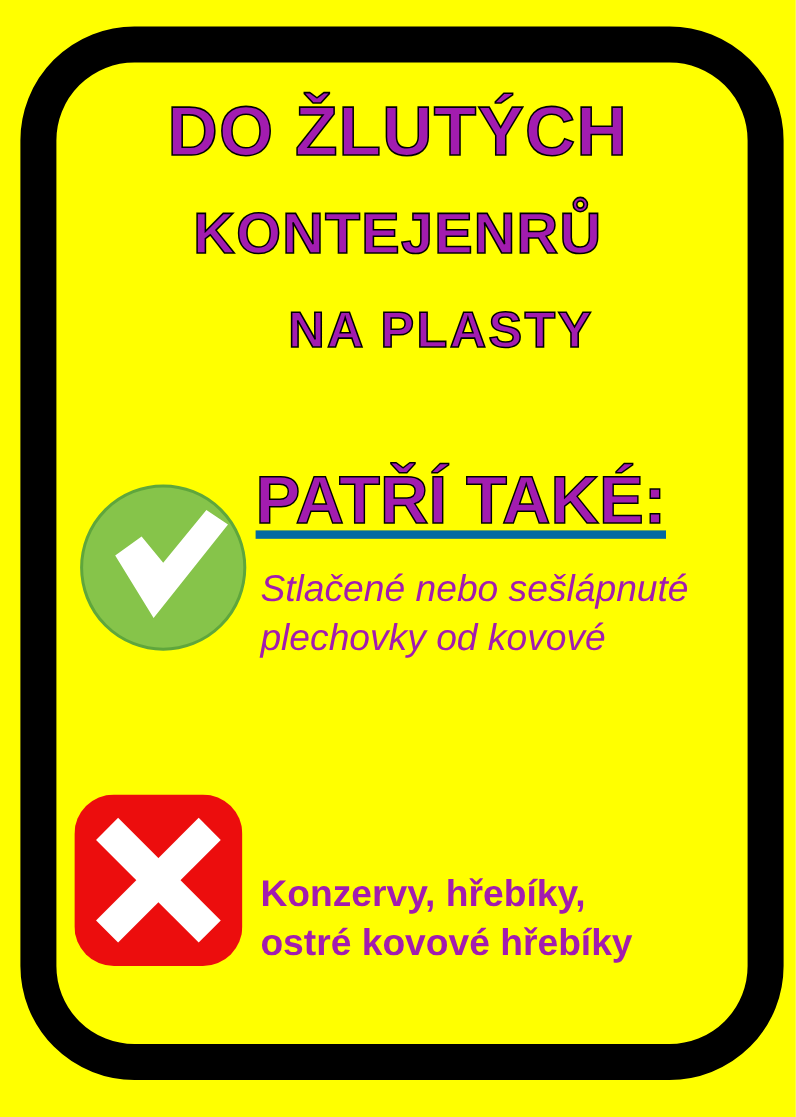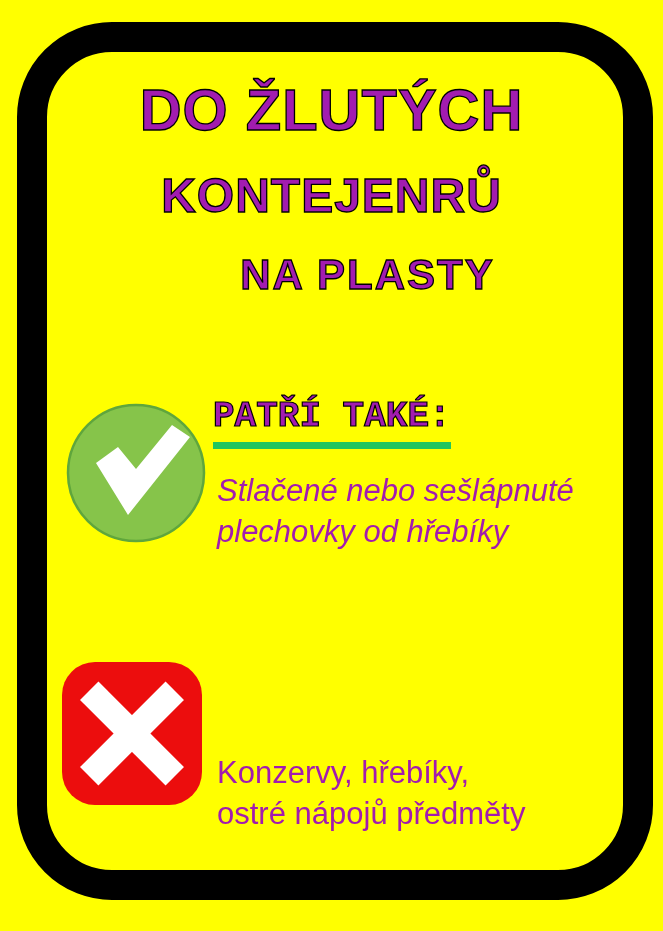--- a/index.html
+++ b/index.html
@@ -42,39 +42,38 @@
     position: absolute;
     display: block;
   }
   .icon-check { left: 66px; top: 403px; width: 140px; height: 140px; }
   .icon-x     { left: 62px; top: 662px; width: 140px; height: 143px; }
 
   .sec-title {
     position: absolute;
     display: inline-block;
     font-weight: bold;
-    font-size: 36px;
+    font-size: 56px;
     line-height: 50px;
     white-space: nowrap;
     -webkit-text-stroke: 1.2px #000;
-    border-bottom: 7px solid #22c55e;
+    border-bottom: 7px solid #0369a1;
     padding-bottom: 0;
-    font-family: Liberation Mono, monospace;
   }
   .sec1-title { left: 213px; top: 392px; }
   .sec2-title { left: 215px; top: 653px; }
 
   .sec-body {
     position: absolute;
     font-size: 31px;
     line-height: 41px;
     white-space: nowrap;
   }
   .sec1-body { left: 217px; top: 470px; font-style: italic; }
-  .sec2-body { left: 217px; top: 752px; }
+  .sec2-body { left: 217px; top: 724px; font-weight: bold; }
 </style>
 </head>
 <body>
 
 <div id="poster">
 
   <div class="frame"></div>
 
   <div class="h-line h-line1">DO ŽLUTÝCH</div>
   <div class="h-line h-line2">KONTEJENRŮ</div>
@@ -83,30 +82,30 @@
   <svg class="icon icon-check" viewBox="0 0 140 140" aria-hidden="true">
     <circle cx="70" cy="70" r="68" stroke-width="2.5" fill="#86C44A"></circle>
     <circle cx="70" cy="70" r="68" fill="none" stroke-width="2.5" stroke="#5FA63C"></circle>
     <polygon points="30,60 52,44 70,66 106,22 124,34 62,112" fill="#FFFFFF"></polygon>
   </svg>
 
   <div class="sec-title sec1-title">PATŘÍ TAKÉ:</div>
 
   <div class="sec-body sec1-body">
     <div>Stlačené nebo sešlápnuté</div>
-    <div>plechovky od hřebíky</div>
+    <div>plechovky od kovové</div>
   </div>
 
   <svg class="icon icon-x" viewBox="0 0 140 143" aria-hidden="true">
     <rect x="0" y="0" width="140" height="143" rx="33" ry="33" fill="#EC0D0D"></rect>
     <g>
       <rect x="57" y="11" width="26" height="121" transform="rotate(45 70 71.5)" fill="#FFFFFF"></rect>
       <rect x="57" y="11" width="26" height="121" transform="rotate(-45 70 71.5)" fill="#FFFFFF"></rect>
     </g>
   </svg>
 
 
   <div class="sec-body sec2-body">
     <div>Konzervy, hřebíky,</div>
-    <div>ostré nápojů předměty</div>
+    <div>ostré kovové hřebíky</div>
   </div>
 
 </div>
 
 </body></html>

